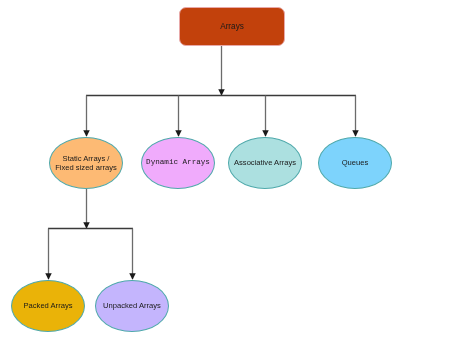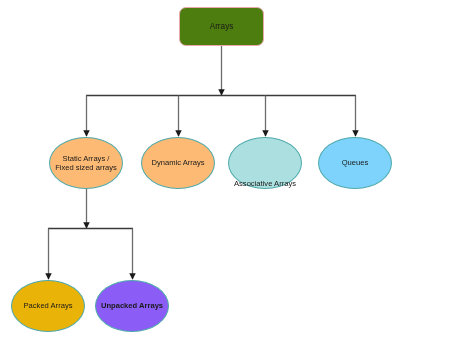--- a/index.html
+++ b/index.html
@@ -75,38 +75,38 @@
     <line x1="355.5" y1="95.5" x2="355.5" y2="136" stroke="#6b6b6b" stroke-width="1.3" marker-end="url(#arrow)"></line>
 
     <line x1="86.5" y1="189" x2="86.5" y2="228" stroke="#6b6b6b" stroke-width="1.3" marker-end="url(#arrow)"></line>
 
     <line x1="48" y1="228.5" x2="133" y2="228.5" stroke="#3a3a3a" stroke-width="1.6"></line>
 
     <line x1="48.5" y1="228.5" x2="48.5" y2="279" stroke="#6b6b6b" stroke-width="1.3" marker-end="url(#arrow)"></line>
     <line x1="132.5" y1="228.5" x2="132.5" y2="279" stroke="#6b6b6b" stroke-width="1.3" marker-end="url(#arrow)"></line>
   </svg>
 
-  <div class="node node-root" style="left: 179px; top: 7px; width: 85px; height: 39px; background: #4d7c0f; border-color: rgb(232, 169, 169); color: rgb(26, 26, 26);">
+  <div class="node node-root" style="left: 179px; top: 7px; width: 106px; height: 39px; background: #c2410c; border-color: rgb(232, 169, 169); color: rgb(26, 26, 26);">
     <span class="node-label">Arrays</span>
   </div>
 
   <div class="node node-ellipse" style="left: 49px; top: 137px; width: 74px; height: 52px; background: #fdba74; border-color: rgb(79, 169, 171); color: rgb(26, 26, 26);">
     <span class="node-label">Static Arrays /
 Fixed sized arrays</span>
   </div>
-  <div class="node node-ellipse" style="left: 141px; top: 137px; width: 74px; height: 52px; background: #fdba74; border-color: rgb(79, 169, 171); color: rgb(26, 26, 26);">
+  <div class="node node-ellipse" style="left: 141px; top: 137px; width: 74px; height: 52px; background: #f0abfc; border-color: rgb(79, 169, 171); color: rgb(26, 26, 26); font-family: Liberation Mono, monospace;">
     <span class="node-label">Dynamic Arrays</span>
   </div>
-  <div class="node node-ellipse" style="left: 228px; top: 137px; width: 74px; height: 52px; background: rgb(172, 224, 224); border-color: rgb(79, 169, 171); color: rgb(26, 26, 26); align-items: flex-end;">
+  <div class="node node-ellipse" style="left: 228px; top: 137px; width: 74px; height: 52px; background: rgb(172, 224, 224); border-color: rgb(79, 169, 171); color: rgb(26, 26, 26);">
     <span class="node-label">Associative Arrays</span>
   </div>
   <div class="node node-ellipse" style="left: 318px; top: 137px; width: 74px; height: 52px; background: #7dd3fc; border-color: rgb(79, 169, 171); color: rgb(26, 26, 26);">
     <span class="node-label">Queues</span>
   </div>
 
   <div class="node node-ellipse" style="left: 11px; top: 280px; width: 74px; height: 52px; background: #eab308; border-color: rgb(79, 169, 171); color: rgb(26, 26, 26);">
     <span class="node-label">Packed Arrays</span>
   </div>
-  <div class="node node-ellipse" style="left: 95px; top: 280px; width: 74px; height: 52px; background: #8b5cf6; border-color: rgb(79, 169, 171); color: rgb(26, 26, 26); font-weight: bold;">
+  <div class="node node-ellipse" style="left: 95px; top: 280px; width: 74px; height: 52px; background: #c4b5fd; border-color: rgb(79, 169, 171); color: rgb(26, 26, 26);">
     <span class="node-label">Unpacked Arrays</span>
   </div>
 
 </div>
 
 </body></html>

